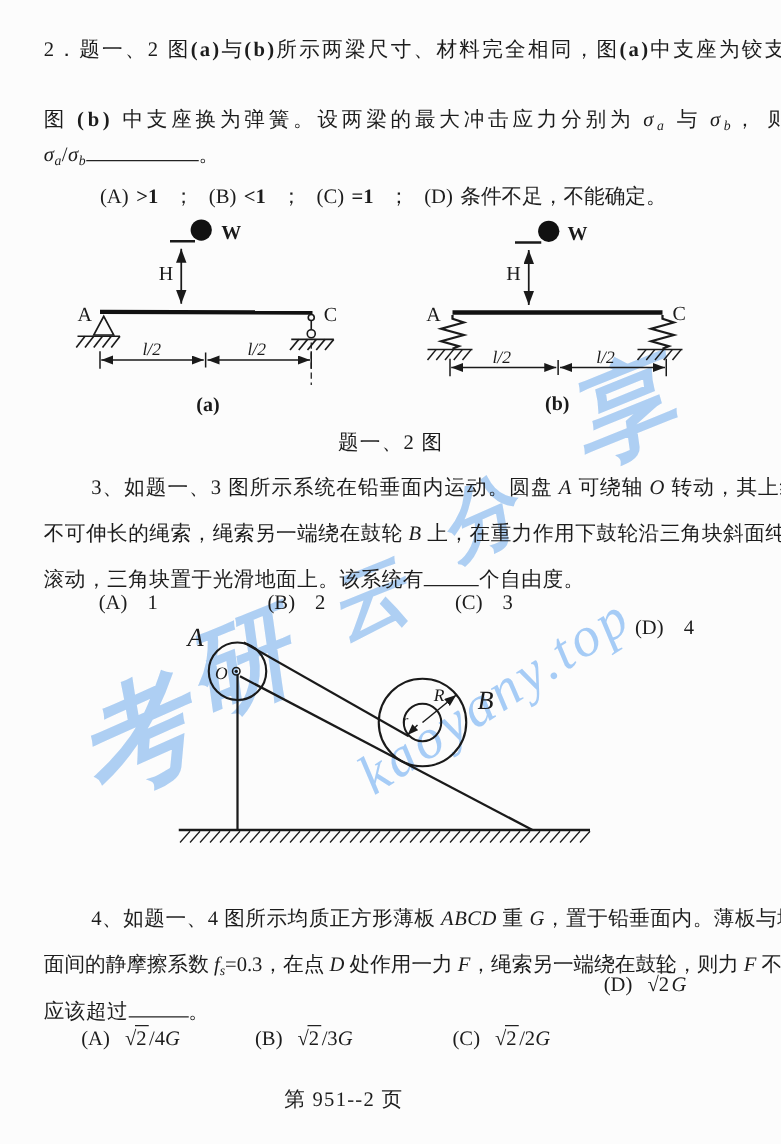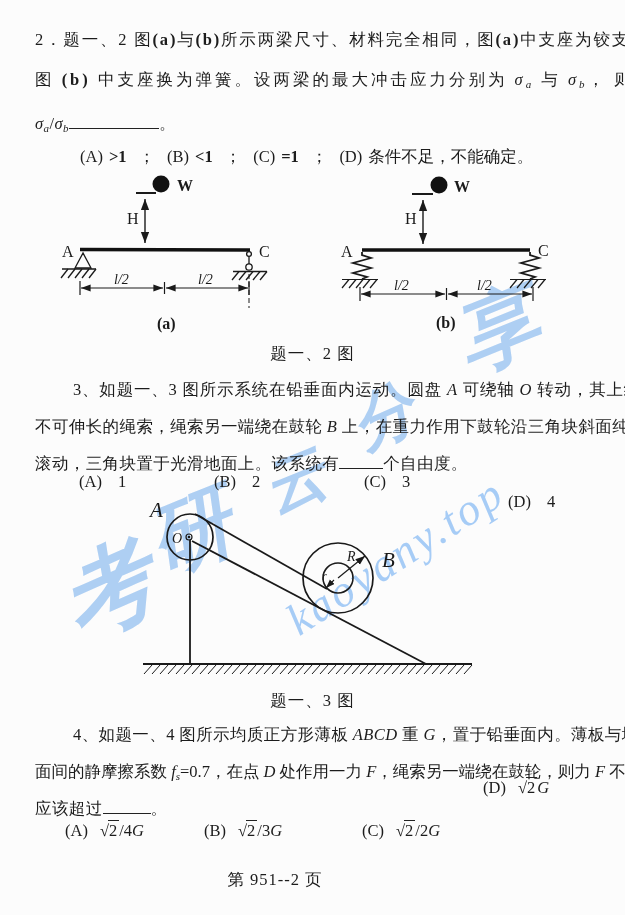--- a/index.html
+++ b/index.html
@@ -8,21 +8,21 @@
   .layer{position:absolute;inset:0;}
   #wm{z-index:0;pointer-events:none;}
   #content{z-index:1;}
   .wm-ch{position:absolute;font-style:italic;font-weight:700;
          color:rgba(154,195,240,0.8);line-height:1;}
   .wm-script{position:absolute;font-style:italic;letter-spacing:3px;
          color:rgba(150,195,245,0.85);transform-origin:left center;white-space:nowrap;}
   .line{position:absolute;left:35px;width:562px;font-size:16.5px;line-height:23px;
         white-space:nowrap;letter-spacing:0.4px;}
   .indent{padding-left:38px;}
-  .ls1{letter-spacing:1.8px;} .ls3{letter-spacing:3px;} .ls08{letter-spacing:0.8px;} .ls0{letter-spacing:0;}
+  .ls1{letter-spacing:1.8px;} .ls3{letter-spacing:3px;margin-top:16px;} .ls08{letter-spacing:0.8px;} .ls0{letter-spacing:0;}
   .bd{font-weight:700;}
   .it{font-family:"Liberation Serif",serif;font-style:italic;}
   .sb{font-size:11px;font-style:italic;vertical-align:-3px;}
   .blank{display:inline-block;height:13px;border-bottom:1.4px solid #222;}
   .caption{position:absolute;left:0;width:625px;text-align:center;font-size:16.5px;letter-spacing:1px;}
   .optrow{position:absolute;font-size:16.5px;white-space:nowrap;}
   .g6{margin-right:6px;} .g12{margin-right:12px;} .g16{margin-right:16px;}
   .rad{border-top:1.4px solid #222;padding:0 2px 0 1px;margin-left:-1px;}
   .footer{position:absolute;left:0;top:869px;width:550px;text-align:center;font-size:16.5px;letter-spacing:1px;}
   svg{position:absolute;overflow:visible;}
@@ -244,25 +244,24 @@
         <circle cx="238" cy="86" r="35" fill="none" stroke="#1a1a1a" stroke-width="1.7"></circle>
         <circle cx="238" cy="86" r="15" fill="none" stroke="#1a1a1a" stroke-width="1.6"></circle>
         <line x1="238" y1="86" x2="265" y2="64" stroke="#1a1a1a" stroke-width="1.2" marker-end="url(#ah-3)"></line>
         <text x="247" y="69" font-size="14" font-style="italic">R</text>
         <line x1="234" y1="88" x2="226" y2="96" stroke="#1a1a1a" stroke-width="1.1" marker-end="url(#ah-3)"></line>
         <text x="222" y="88" font-size="12" font-style="italic">r</text>
         <text x="282" y="75" font-size="21" font-style="italic">B</text>
       </g>
     </svg>
 
-    <div class="caption" style="top:690px;">题一、3 图</div>
 
     <div class="line indent" style="top:723px;"><span>4、如题一、4 图所示均质正方形薄板 </span><span class="it">ABCD</span><span> 重 </span><span class="it">G</span><span>，置于铅垂面内。薄板与地</span></div>
 
-    <div class="line ls0" style="top:760px;"><span>面间的静摩擦系数 </span><span class="it">f</span><span class="sb">s</span><span>=0.7，在点 </span><span class="it">D</span><span> 处作用一力 </span><span class="it">F</span><span>，绳索另一端绕在鼓轮，则力 </span><span class="it">F</span><span> 不</span></div>
+    <div class="line ls0" style="top:760px;"><span>面间的静摩擦系数 </span><span class="it">f</span><span class="sb">s</span><span>=0.3，在点 </span><span class="it">D</span><span> 处作用一力 </span><span class="it">F</span><span>，绳索另一端绕在鼓轮，则力 </span><span class="it">F</span><span> 不</span></div>
 
     <div class="line" style="top:797px;"><span>应该超过</span><span class="blank" style="width:48px;"></span><span>。</span></div>
 
     <div>
       <span class="optrow" style="left:65px;top:821px;"><span class="g12">(A)</span><span>√</span><span class="rad">2</span><span>/4</span><span class="it">G</span></span>
       <span class="optrow" style="left:204px;top:821px;"><span class="g12">(B)</span><span>√</span><span class="rad">2</span><span>/3</span><span class="it">G</span></span>
       <span class="optrow" style="left:362px;top:821px;"><span class="g12">(C)</span><span>√</span><span class="rad">2</span><span>/2</span><span class="it">G</span></span>
       <span class="optrow" style="left:483px;top:778px;"><span class="g12">(D)</span><span>√</span><span class="rad">2</span><span></span><span class="it">G</span></span>
     </div>
 

